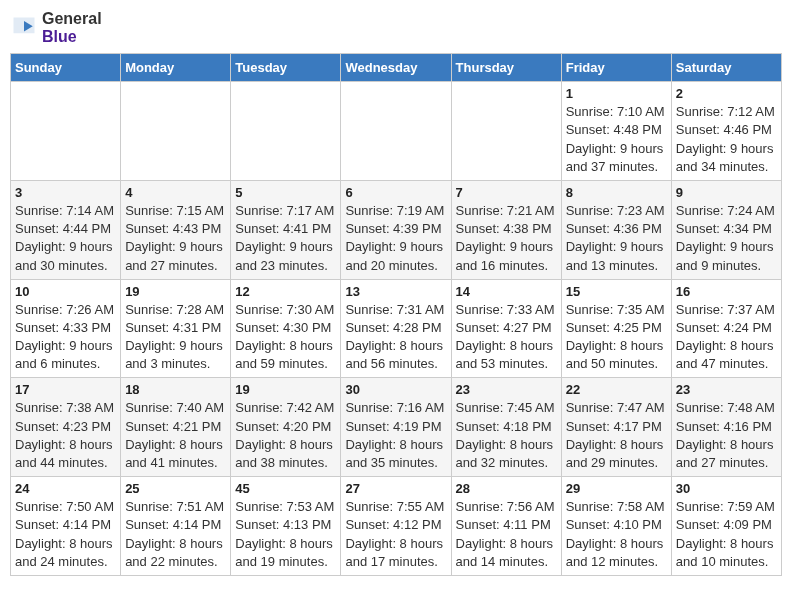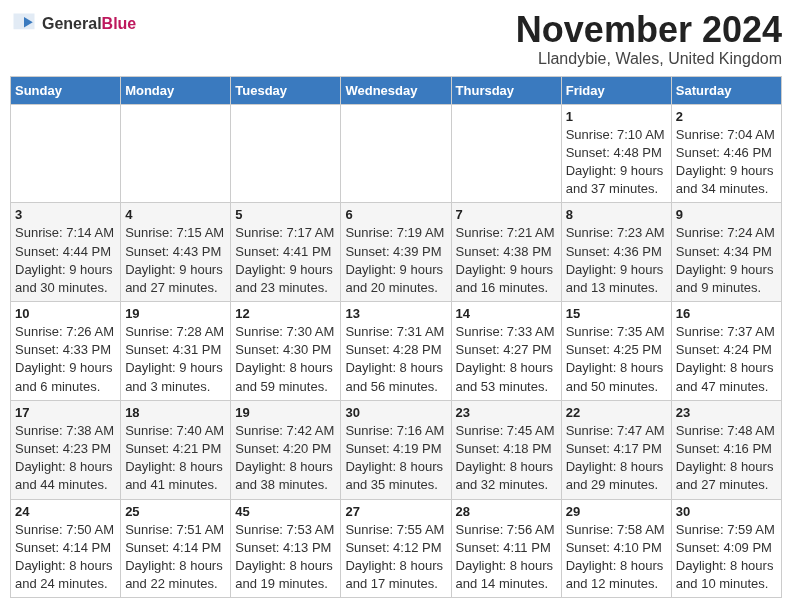--- a/index.html
+++ b/index.html
@@ -16,32 +16,32 @@
       justify-content: space-between;
       margin-bottom: 8px;
     }
     .logo {
       display: flex;
       align-items: center;
       gap: 4px;
     }
     .logo-text {
       display: flex;
-      flex-direction: row;
+      flex-direction: column;
       line-height: 1.1;
     }
     .logo-general {
       font-size: 16px;
       font-weight: bold;
       color: #333;
     }
     .logo-blue {
       font-size: 16px;
       font-weight: bold;
-      color: #be185d;
+      color: #4c1d95;
     }
     .logo-icon {
       width: 28px;
       height: 28px;
     }
     .title-area {
       text-align: right;
     }
     .month-year {
       font-size: 36px;
@@ -104,24 +104,20 @@
       <rect x="0" y="0" width="32" height="32" fill="none"></rect>
 
       <polygon points="4,4 28,4 28,22 4,22" fill="#3a7abf" opacity="0.15"></polygon>
       <polygon points="16,8 26,14 16,20" fill="#3a7abf"></polygon>
     </svg>
     <div class="logo-text">
       <span class="logo-general">General</span>
       <span class="logo-blue">Blue</span>
     </div>
   </div>
-  <div class="title-area">
-    <div class="month-year">November 2024</div>
-    <div class="location">Llandybie, Wales, United Kingdom</div>
-  </div>
 </div>
 
 <table>
   <thead>
     <tr>
       <th>Sunday</th>
       <th>Monday</th>
       <th>Tuesday</th>
       <th>Wednesday</th>
       <th>Thursday</th>
@@ -137,21 +133,21 @@
         <td class="empty-cell"></td>
         <td class="empty-cell"></td>
         <td>
           <span class="day-number">1</span>
           <div class="day-info">Sunrise: 7:10 AM
 Sunset: 4:48 PM
 Daylight: 9 hours and 37 minutes.</div>
         </td>
         <td>
           <span class="day-number">2</span>
-          <div class="day-info">Sunrise: 7:04 AM
+          <div class="day-info">Sunrise: 7:12 AM
 Sunset: 4:46 PM
 Daylight: 9 hours and 34 minutes.</div>
         </td>
       </tr>
       <tr>
         <td>
           <span class="day-number">3</span>
           <div class="day-info">Sunrise: 7:14 AM
 Sunset: 4:44 PM
 Daylight: 9 hours and 30 minutes.</div>

